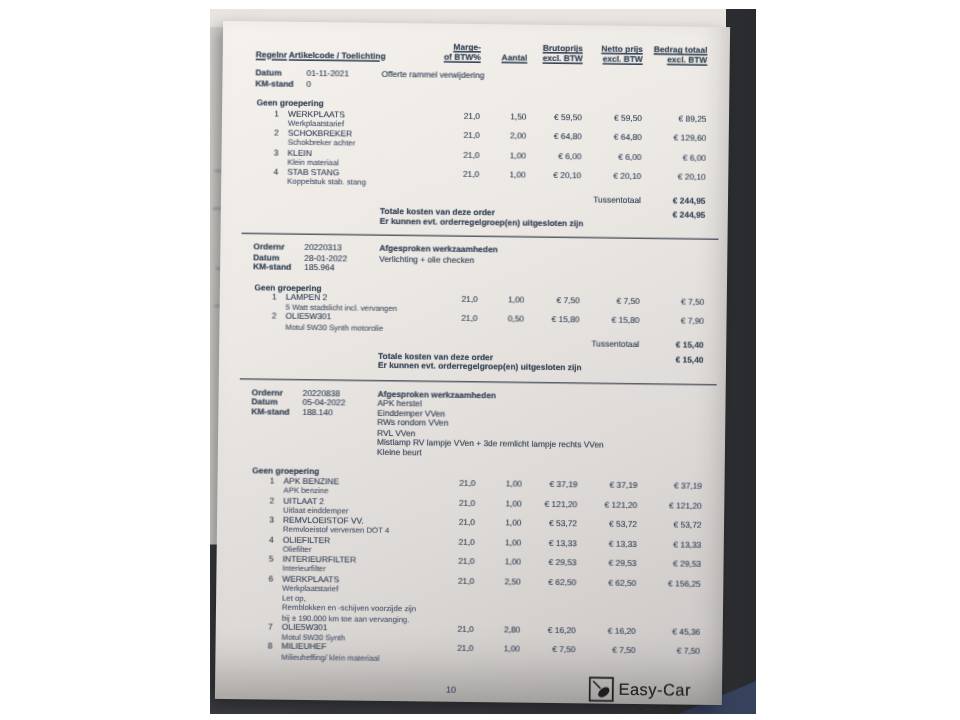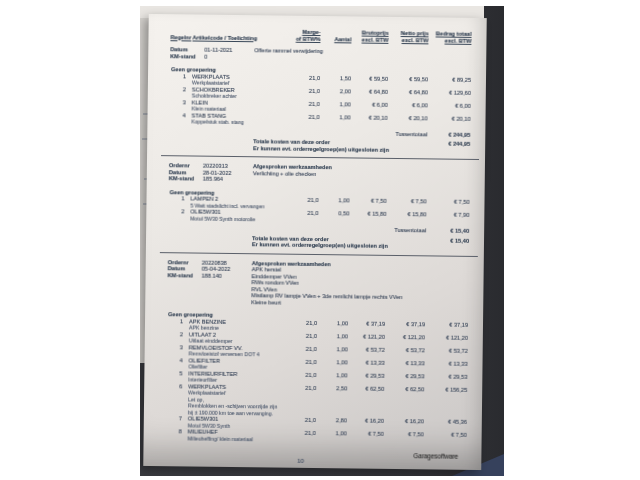--- a/index.html
+++ b/index.html
@@ -349,19 +349,27 @@
           <span class="num">1,00</span>
           <span class="num">€ 7,50</span>
           <span class="num">€ 7,50</span>
           <span class="num">€ 7,50</span>
         </div>
       </div>
 
       <div class="footer">
         <span class="pagenum">10</span>
         <div class="logo">
+          <div class="logo-top">
+            <svg width="17" height="17" viewBox="0 0 17 17">
+              <rect x="0.8" y="0.8" width="15.4" height="15.4" fill="none" stroke="#1d1d1d" stroke-width="1.2"></rect>
+              <path d="M3,3 L8,8" stroke="#1d1d1d" stroke-width="1.1" fill="none"></path>
+              <ellipse cx="10.2" cy="10.4" rx="4.3" ry="2.7" transform="rotate(-38 10.2 10.4)" fill="#1d1d1d"></ellipse>
+            </svg>
+            <span class="logo-title">Easy-Car</span>
+          </div>
           <div class="logo-sub">Garagesoftware</div>
         </div>
       </div>
 
     </div>
   </div>
 </div>
 
 </body></html>

